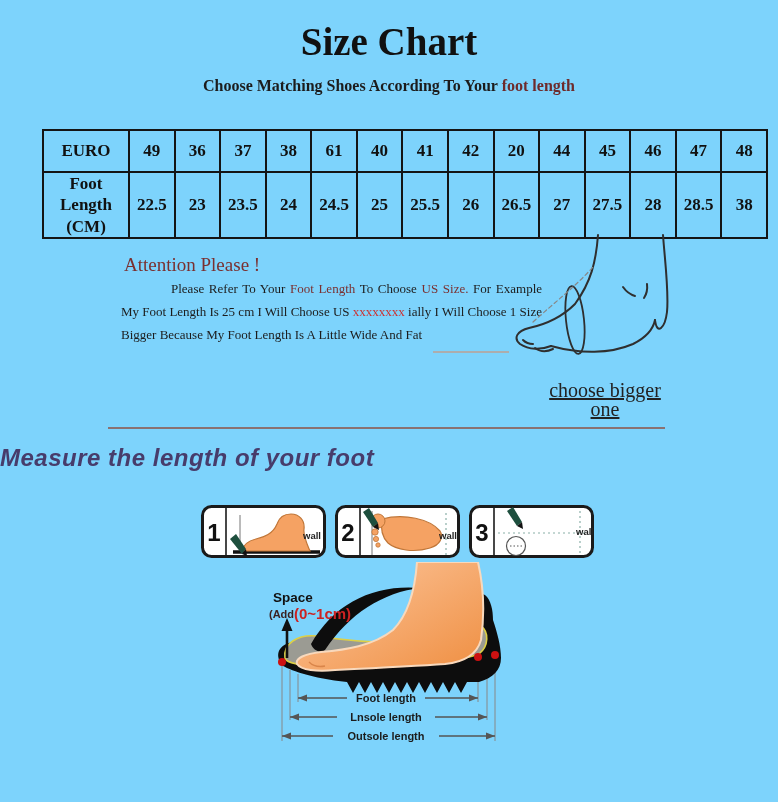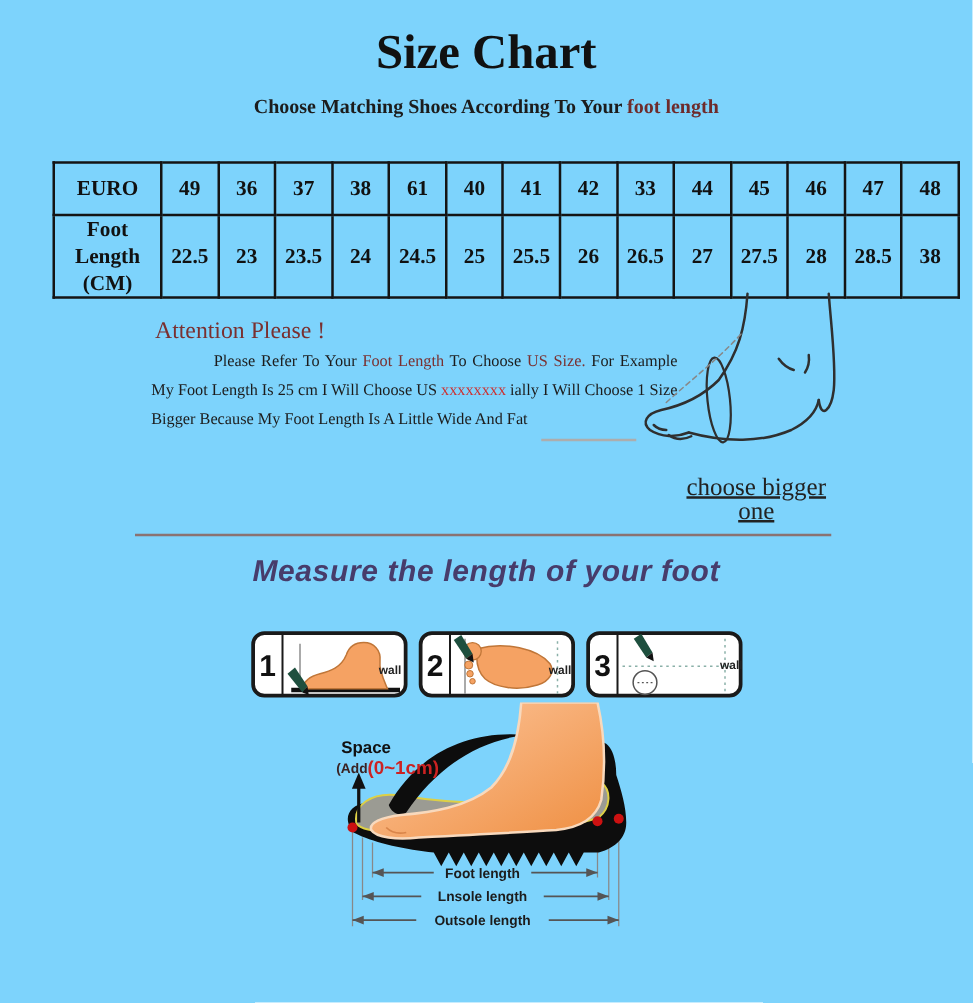--- a/index.html
+++ b/index.html
@@ -45,21 +45,21 @@
     position:absolute; left:433px; top:351px; width:76px; height:2px; background:#adadad;
   }
   .choose-bigger-caption {
     position:absolute; left:543px; top:381px; width:124px; text-align:center;
     font-size:20px; line-height:19px; color:#222;text-decoration:underline;
   }
   .section-divider {
     position:absolute; left:108px; top:427px; width:557px; height:2px; background:#8a7272;
   }
   .measure-heading {
-    position:absolute; top:444px; left:0; width:100%; text-align:center;
+    position:absolute; top:444px; left:0; width:100%; text-align:left;
     font-family:"Liberation Sans", sans-serif; font-weight:bold; font-style:italic;
     font-size:24px; color:#473c6b; letter-spacing:0.5px;
   }
   .step-box { position:absolute; top:503px; }
   .step-box.s1 { left:200px; } .step-box.s2 { left:334px; } .step-box.s3 { left:468px; }
   .big-illustration { position:absolute; left:225px; top:562px; }
   .bottom-caption {
     position:absolute; top:760px; left:0; width:100%; text-align:center;
     font-size:20px; font-weight:bold; color:#0d0d0d;
   }
@@ -79,21 +79,21 @@
         <tr class="row-euro">
       <td class="label-col">EURO</td>
       <td>49</td>
       <td>36</td>
       <td>37</td>
       <td>38</td>
       <td>61</td>
       <td>40</td>
       <td>41</td>
       <td>42</td>
-      <td>33</td>
+      <td>20</td>
       <td>44</td>
       <td>45</td>
       <td>46</td>
       <td>47</td>
       <td>48</td>
     </tr>
     <tr class="row-cm">
       <td class="label-col row-label">Foot Length (CM)</td>
       <td>22.5</td>
       <td>23</td>

